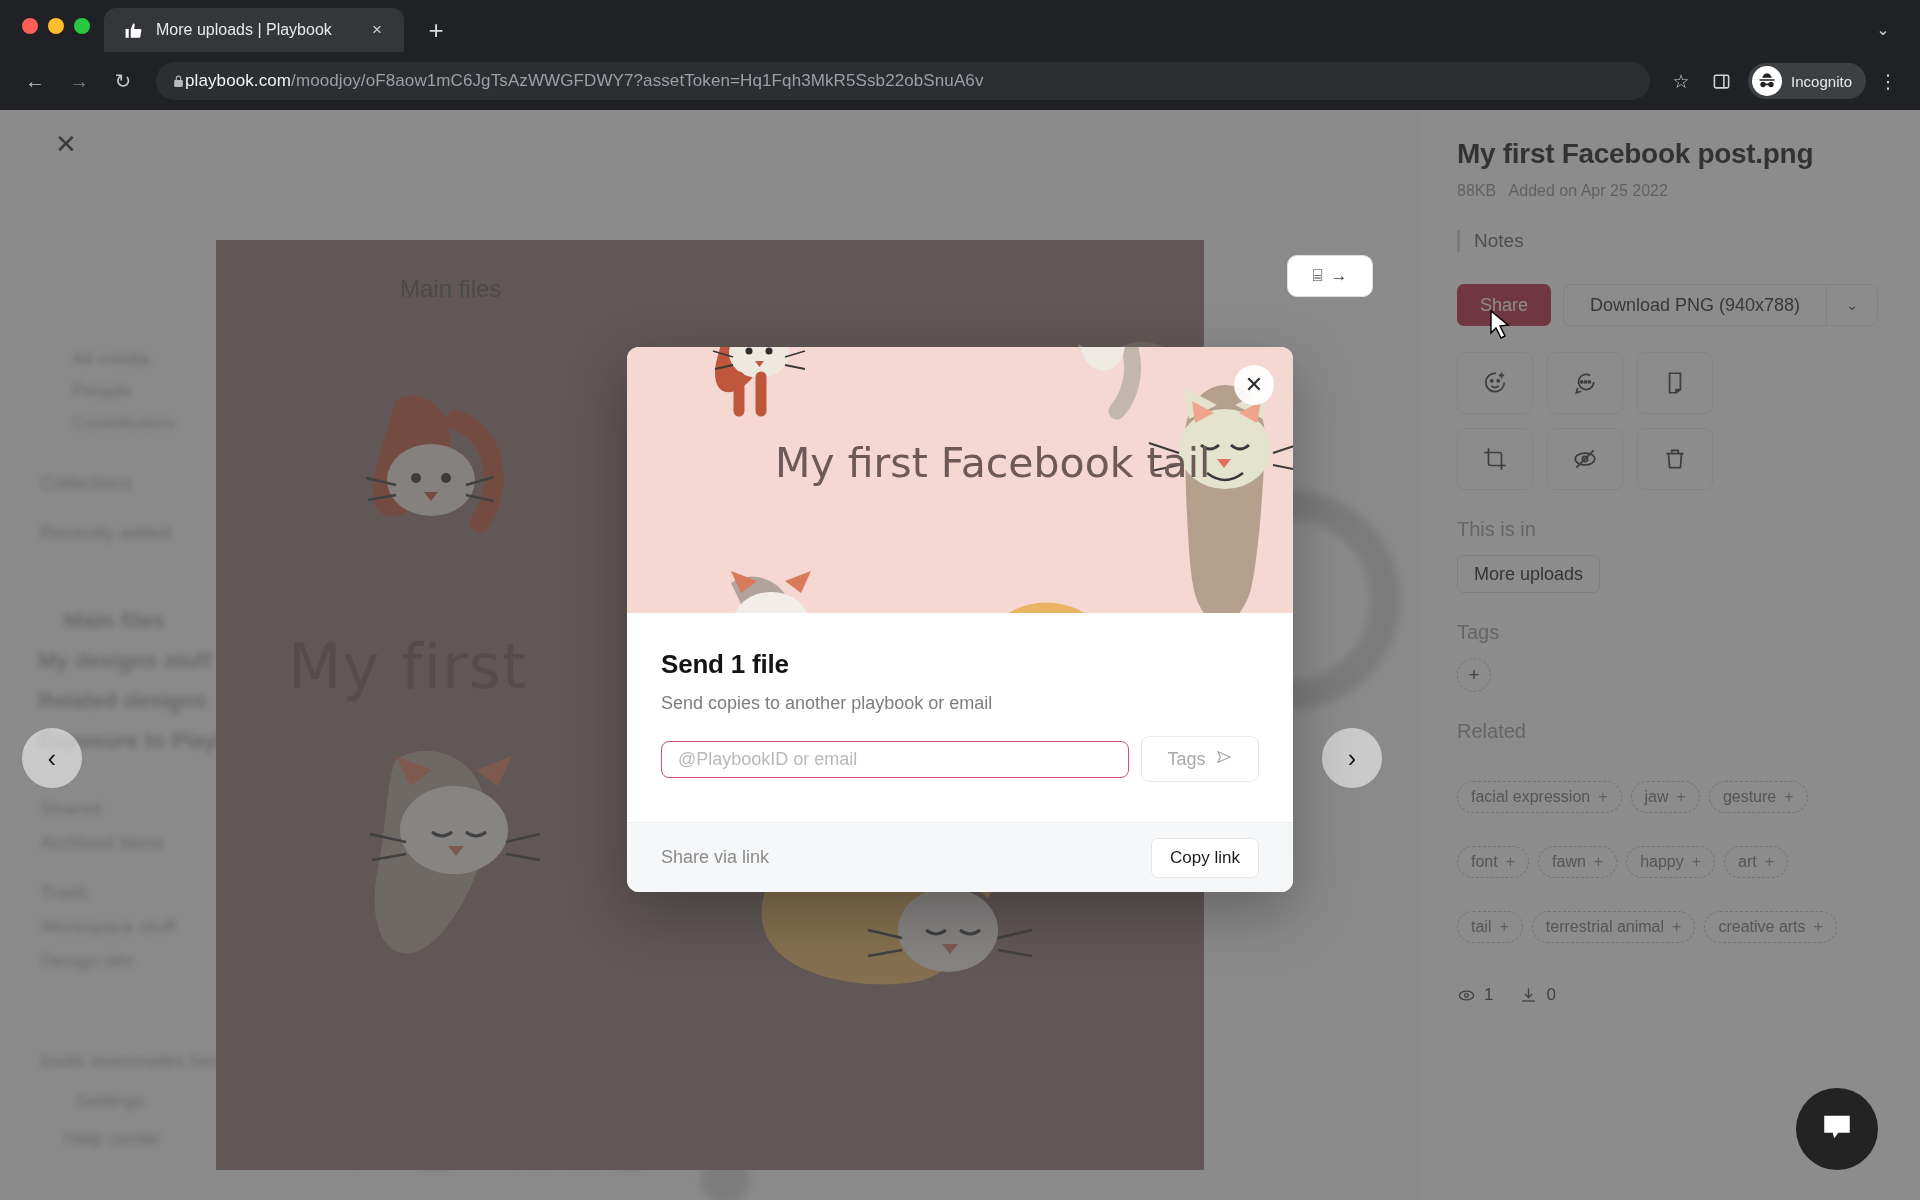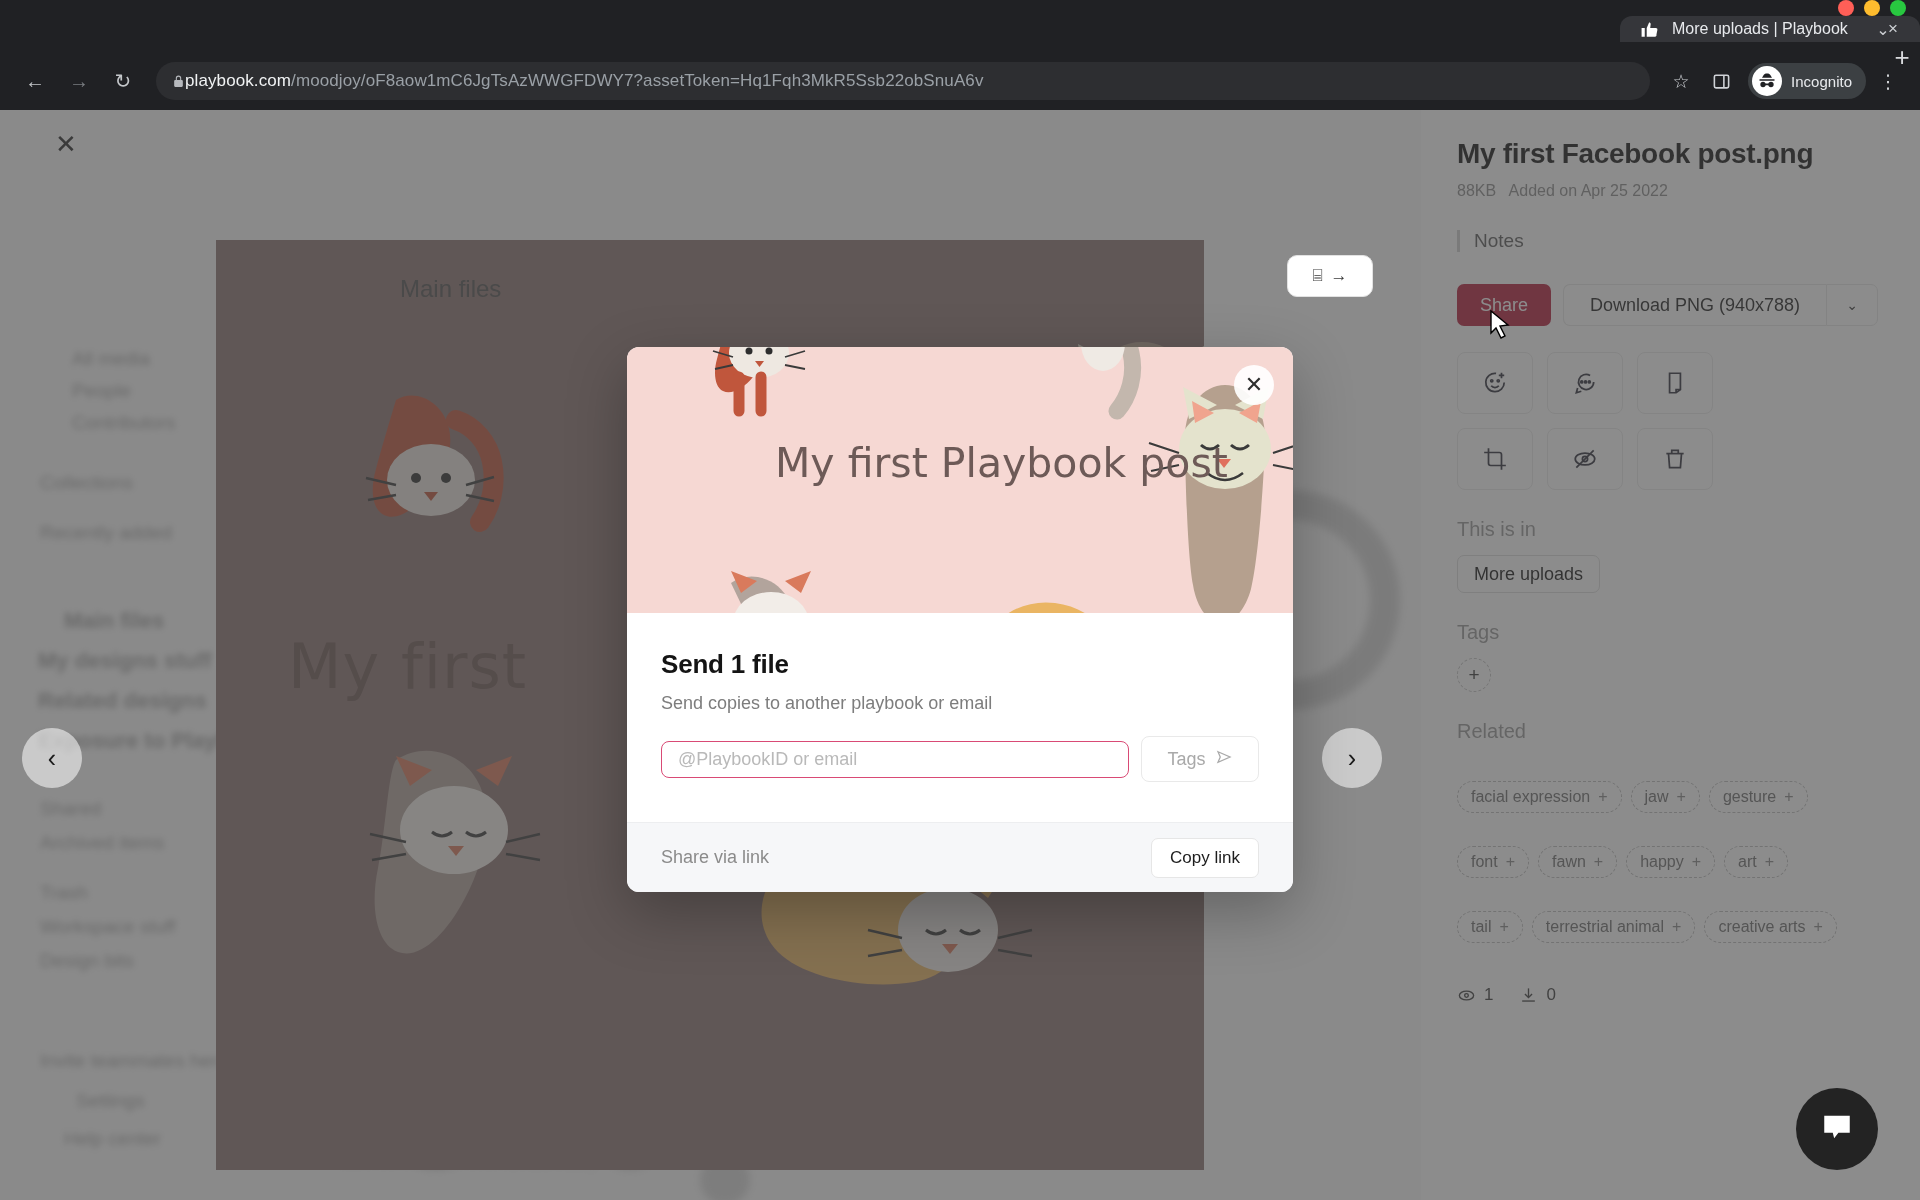--- a/index.html
+++ b/index.html
@@ -7,21 +7,21 @@
     width: 1920px; height: 1200px;
     font-family: "Liberation Sans", sans-serif;
     background: #1f1f1f; overflow: hidden;
   }
 
   
   .browser { width: 1920px; height: 1200px; position: relative; background: #202124; }
 
   .tabstrip {
     height: 52px; background: #202124; display: flex; align-items: flex-end;
-    padding-left: 16px; position: relative; flex-direction: column;
+    padding-left: 16px; position: relative;
   }
   .traffic { display: flex; gap: 10px; align-items: center; height: 52px; padding: 0 14px 0 6px; }
   .dot { width: 16px; height: 16px; border-radius: 50%; }
   .dot.red { background: #ff5f57; }
   .dot.yellow { background: #febc2e; }
   .dot.green { background: #28c840; }
 
   .tab {
     display: flex; align-items: center; gap: 12px;
     height: 44px; min-width: 300px; padding: 0 14px 0 18px;
@@ -552,21 +552,21 @@
             <path d="M44 36l-10-22 26 10zM104 36l10-22-26 10z" fill="#d97a5c"></path>
             <path d="M58 66q8 6 15 0M82 66q8 6 15 0" stroke="#3a3a3a" stroke-width="2.4" fill="none"></path>
             <path d="M70 76h12l-6 8z" fill="#d97a5c"></path>
             <path d="M40 74 14 68M40 84 16 90M110 74l26-6M110 84l26 4" stroke="#3a3a3a" stroke-width="2"></path>
           </svg>
           <svg style="position:absolute;left:340px;top:228px" width="210" height="130" viewBox="0 0 210 130">
             <path d="M18 66c10-26 40-42 70-38 32 4 56 26 62 54 4 22-10 40-34 44-32 6-74-2-92-20-12-12-12-28-6-40z" fill="#eab563"></path>
             <ellipse cx="148" cy="92" rx="34" ry="28" fill="#f0ebe6"></ellipse>
             <path d="M125 72l-11-20 26 8zM175 72l12-19-27 7z" fill="#eab563"></path>
           </svg>
-          <div class="hero-text">My first Playbook post</div>
+          <div class="hero-text">My first Facebook tail</div>
           <div class="modal-close">✕</div>
         </div>
 
         <div class="modal-body">
           <div class="modal-h2">Send 1 file</div>
           <div class="modal-sub">Send copies to another playbook or email</div>
           <div class="send-row">
             <input class="send-input" type="text" placeholder="@PlaybookID or email" style="">
             <div class="send-btn">
               <span>Tags</span>

